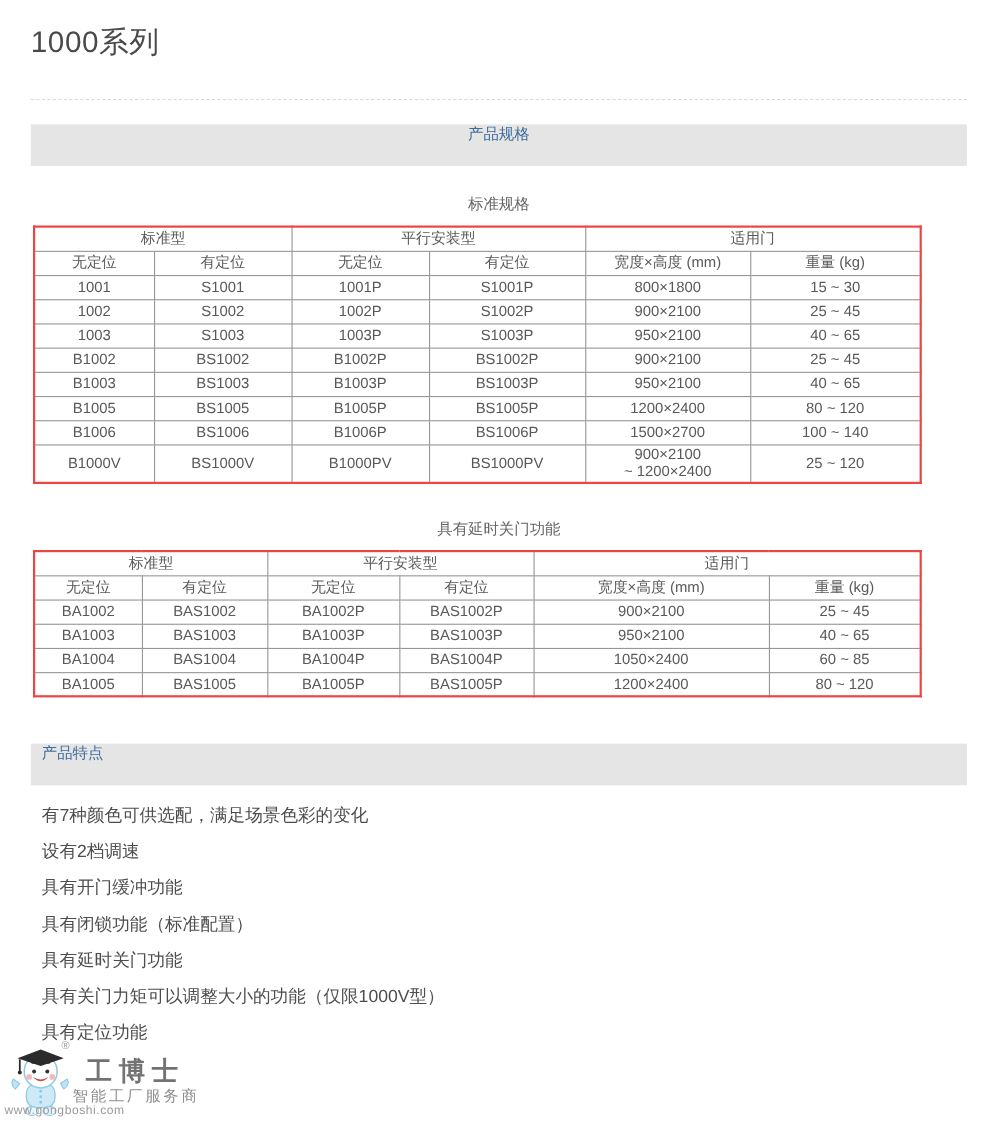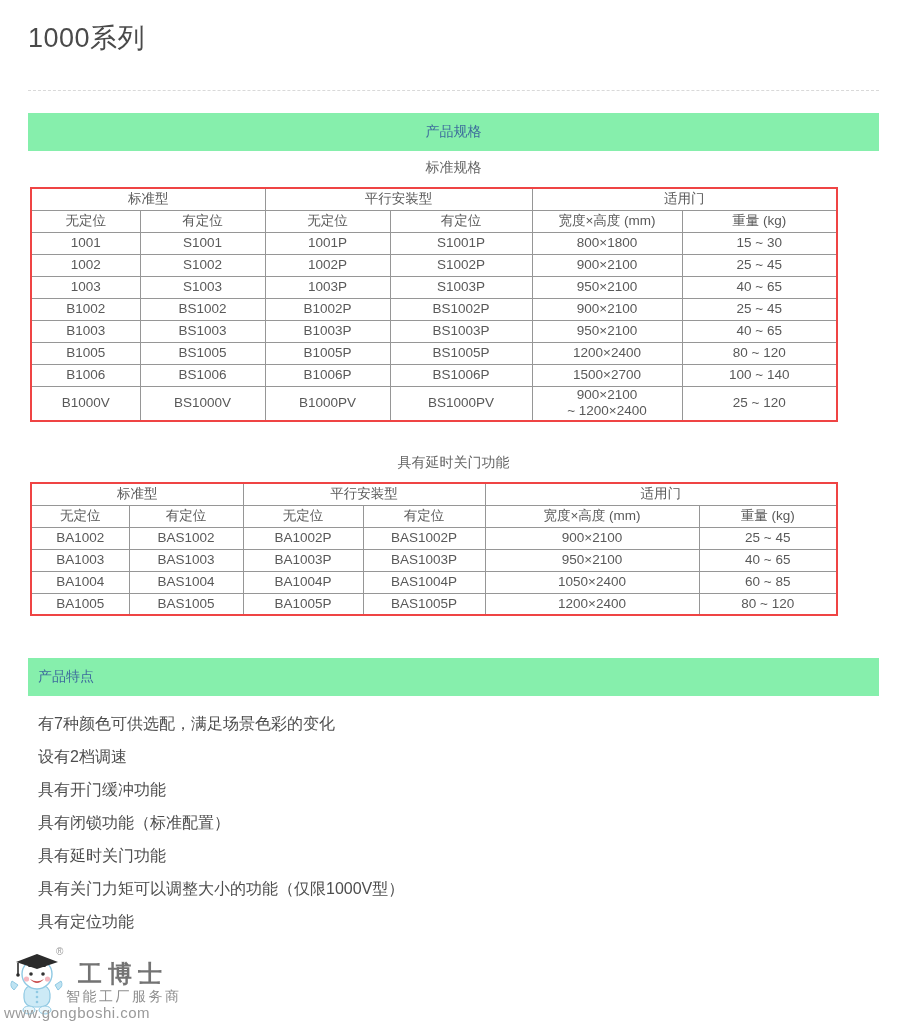--- a/index.html
+++ b/index.html
@@ -20,34 +20,34 @@
   }
   .divider {
     border: none;
     border-top: 1px dashed #d9d9d9;
     margin-top: 34px;
   }
 
   .section-bar {
     margin-top: 22px;
     height: 38px;
-    background: #86efac;
+    background: #e5e5e5;
     display: flex;
-    align-items: center;
+    align-items: flex-start;
     justify-content: center;
     font-size: 14px;
     color: #3e6d9c;
   }
   .section-bar.left-align { justify-content: flex-start; padding-left: 10px; }
 
   .table-caption {
     text-align: center;
     font-size: 14px;
     color: #666666;
-    margin-top: 8px;
+    margin-top: 26px;
     margin-bottom: 10px;
   }
 
   table.spec {
     border-collapse: collapse;
     table-layout: fixed;
     margin-left: 2px;
     border: 2px solid #ef4444;
   }
   table.spec th, table.spec td {
@@ -93,21 +93,21 @@
     position: absolute; left: 74px; top: 14px;
     font-size: 24px; font-weight: 700; color: #4d4d4d;
     opacity: 0.78; letter-spacing: 6px;
   }
   .wm-tagline {
     position: absolute; left: 62px; top: 44px;
     font-size: 14px; color: #8f8f8f; letter-spacing: 2.5px;
   }
   .wm-url {
     position: absolute; left: 0px; top: 60px;
-    font-size: 15px; color: #9a9a9a; letter-spacing: 0.5px;
+    font-size: 11px; color: #9a9a9a; letter-spacing: 0.5px;
   }
 </style>
 </head>
 <body>
 
 <div class="content">
 
   <h1 class="page-title">1000系列</h1>
 
   <hr class="divider">

